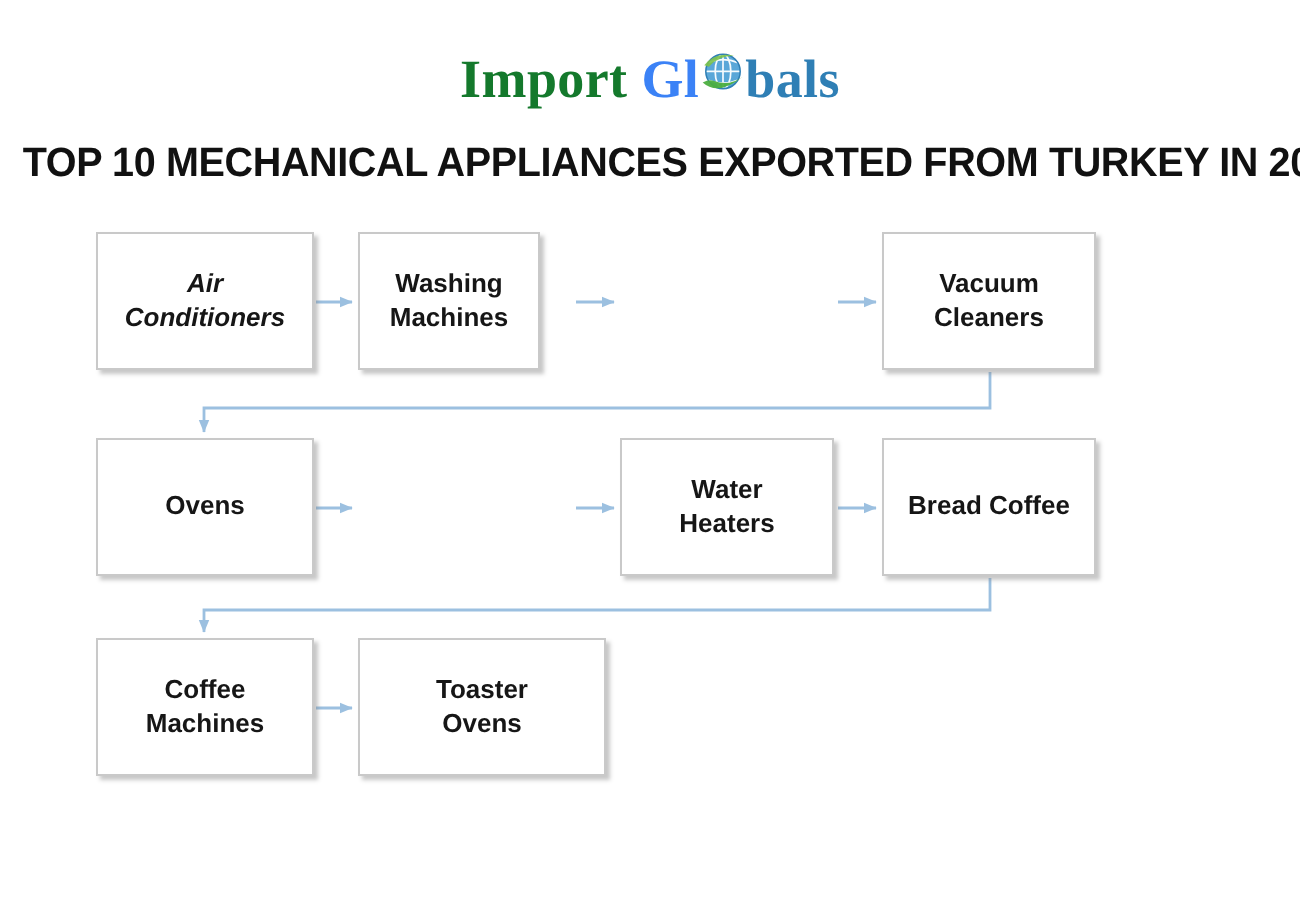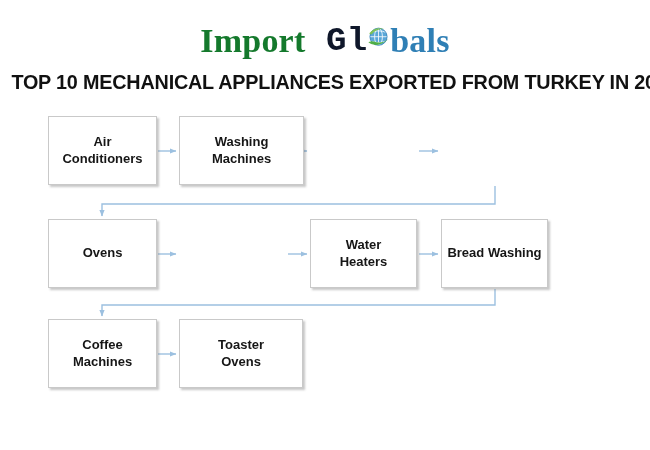--- a/index.html
+++ b/index.html
@@ -27,27 +27,27 @@
     position: absolute;
     left: 0;
     top: 24px;
     width: 650px;
     text-align: center;
     white-space: nowrap;
     line-height: 1;
   }
   .logo-word {
     font-family: "Liberation Serif", serif;
-    font-size: 34px;
+    font-size: 27px;
     font-weight: 700;
     letter-spacing: 0.2px;
     vertical-align: middle;
   }
   .logo-import { color: #14792c; }
-  .logo-gl { color: #0f172a; font-family: Liberation Mono, monospace; }
+  .logo-gl { color: #3b82f6; }
   .logo-bals { color: #2f7fb5; }
   .globe-wrap {
     display: inline-block;
     width: 25px;
     height: 25px;
     vertical-align: -5px;
     margin: 0 -1px;
   }
 
   
@@ -144,38 +144,42 @@
       <line x1="419" y1="254" x2="438" y2="254"></line>
 
       <line x1="158" y1="354" x2="176" y2="354"></line>
 
       <path d="M495 186 L495 204 L102 204 L102 216"></path>
 
       <path d="M495 289 L495 305 L102 305 L102 316"></path>
     </g>
   </svg>
 
-  <div class="node" style="left:48px;top:116px;width:109px;height:69px;">
+  <div class="node" style="left:48px;top:116px;width:109px;height:69px;font-style:italic;">
     <span class="node-label">Air
 Conditioners</span>
   </div>
-  <div class="node" style="left:179px;top:116px;width:125px;height:69px;">
+  <div class="node" style="left:179px;top:116px;width:91px;height:69px;">
     <span class="node-label">Washing
 Machines</span>
+  </div>
+  <div class="node" style="left:441px;top:116px;width:107px;height:69px;">
+    <span class="node-label">Vacuum
+Cleaners</span>
   </div>
 
   <div class="node" style="left:48px;top:219px;width:109px;height:69px;">
     <span class="node-label">Ovens</span>
   </div>
   <div class="node" style="left:310px;top:219px;width:107px;height:69px;">
     <span class="node-label">Water
 Heaters</span>
   </div>
   <div class="node" style="left:441px;top:219px;width:107px;height:69px;">
-    <span class="node-label">Bread Washing</span>
+    <span class="node-label">Bread Coffee</span>
   </div>
 
   <div class="node" style="left:48px;top:319px;width:109px;height:69px;">
     <span class="node-label">Coffee
 Machines</span>
   </div>
   <div class="node" style="left:179px;top:319px;width:124px;height:69px;">
     <span class="node-label">Toaster
 Ovens</span>
   </div>

